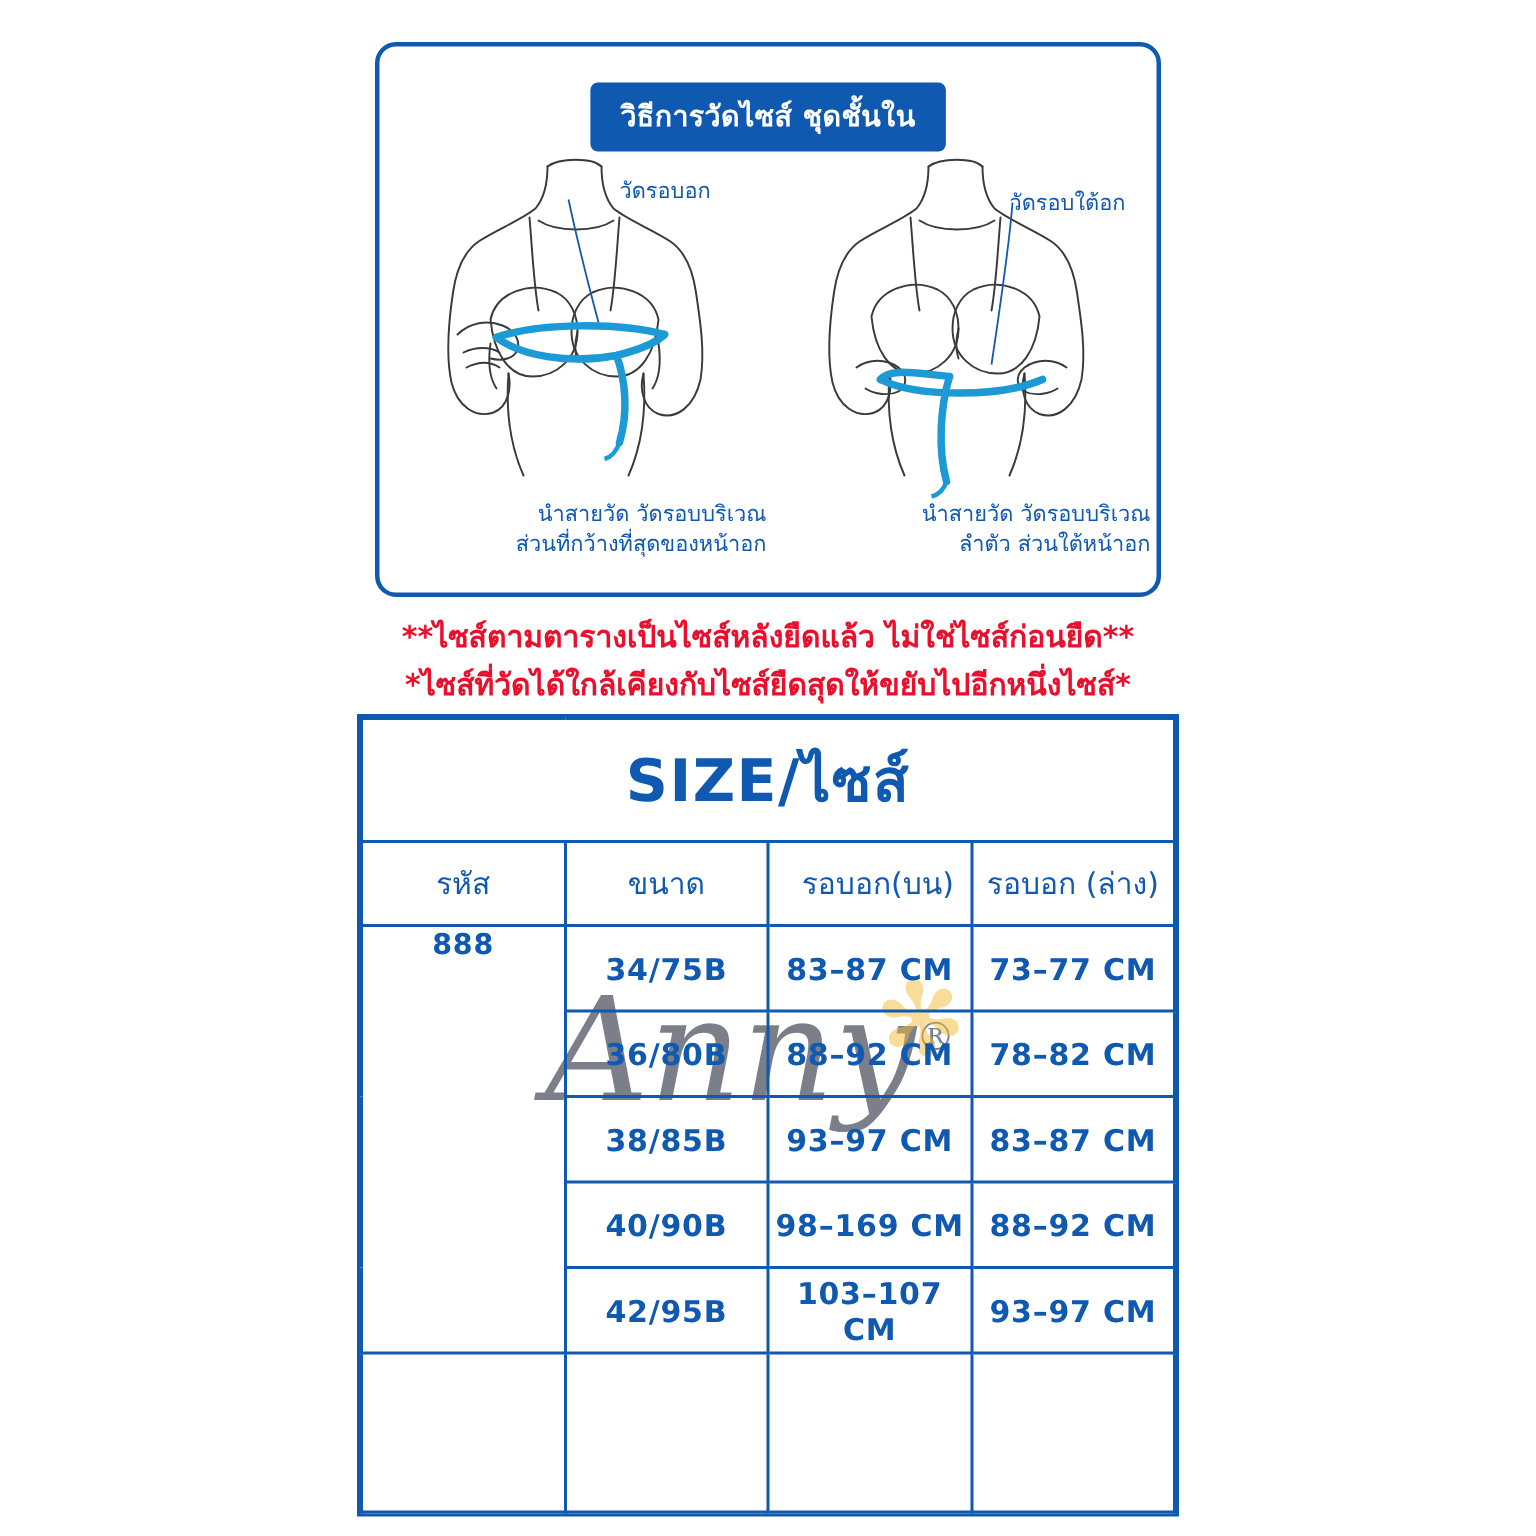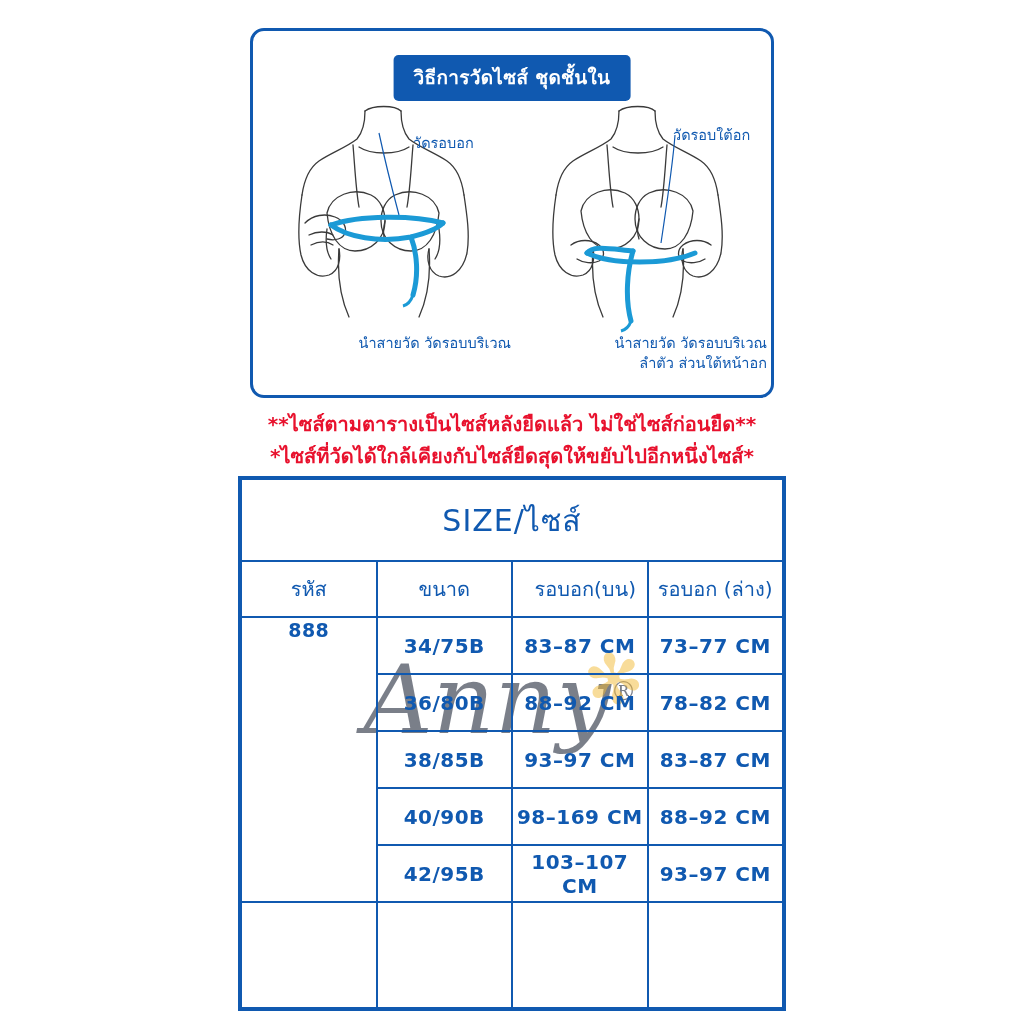--- a/index.html
+++ b/index.html
@@ -66,21 +66,21 @@
   }
   .fig-caption.left  { left: 6px; }
   .fig-caption.right { left: 262px; }
 
   .cap-label {
     position: absolute;
     color: #1059b0;
     font-size: 14.5px;
     white-space: nowrap;
   }
-  .cap-label.l { left: 160px; top: 100px; }
+  .cap-label.l { left: 160px; top: 84px; }
   .cap-label.r { left: 420px; top: 92px; }
 
   
   .warn {
     position: absolute;
     left: 0;
     width: 1024px;
     text-align: center;
     color: #e8112d;
     font-weight: bold;
@@ -140,22 +140,22 @@
   }
   table.size-table td,
   table.size-table th {
     border: 2px solid #1059b0;
     color: #1059b0;
     text-align: center;
     font-family: "DejaVu Sans", "Liberation Sans", sans-serif;
   }
   .tbl-title {
     border: 2px solid #1059b0;
-    font-size: 30px;
-    font-weight: normal;
+    font-size: 39px;
+    font-weight: bold;
     letter-spacing: 1px;
     height: 78px;
   }
   .hdr td {
     font-size: 20px;
     height: 52px;
     font-weight: normal;
   }
   .row td {
     font-size: 20px;
@@ -259,20 +259,21 @@
           <path d="M160 32 C158 60 152 100 146 140"></path>
         </g>
       </svg>
     </div>
 
     <div class="cap-label l">วัดรอบอก</div>
     <div class="cap-label r">วัดรอบใต้อก</div>
 
     <div class="fig-caption left">
       <div>นำสายวัด วัดรอบบริเวณ</div>
+      <div>ส่วนที่กว้างที่สุดของหน้าอก</div>
     </div>
 
     <div class="fig-caption right">
       <div>นำสายวัด วัดรอบบริเวณ</div>
       <div>ลำตัว ส่วนใต้หน้าอก</div>
     </div>
   </div>
 
   <div class="warn l2">*ไซส์ที่วัดได้ใกล้เคียงกับไซส์ยืดสุดให้ขยับไปอีกหนึ่งไซส์*</div>
   <div class="warn l1">**ไซส์ตามตารางเป็นไซส์หลังยืดแล้ว ไม่ใช่ไซส์ก่อนยืด**</div>

